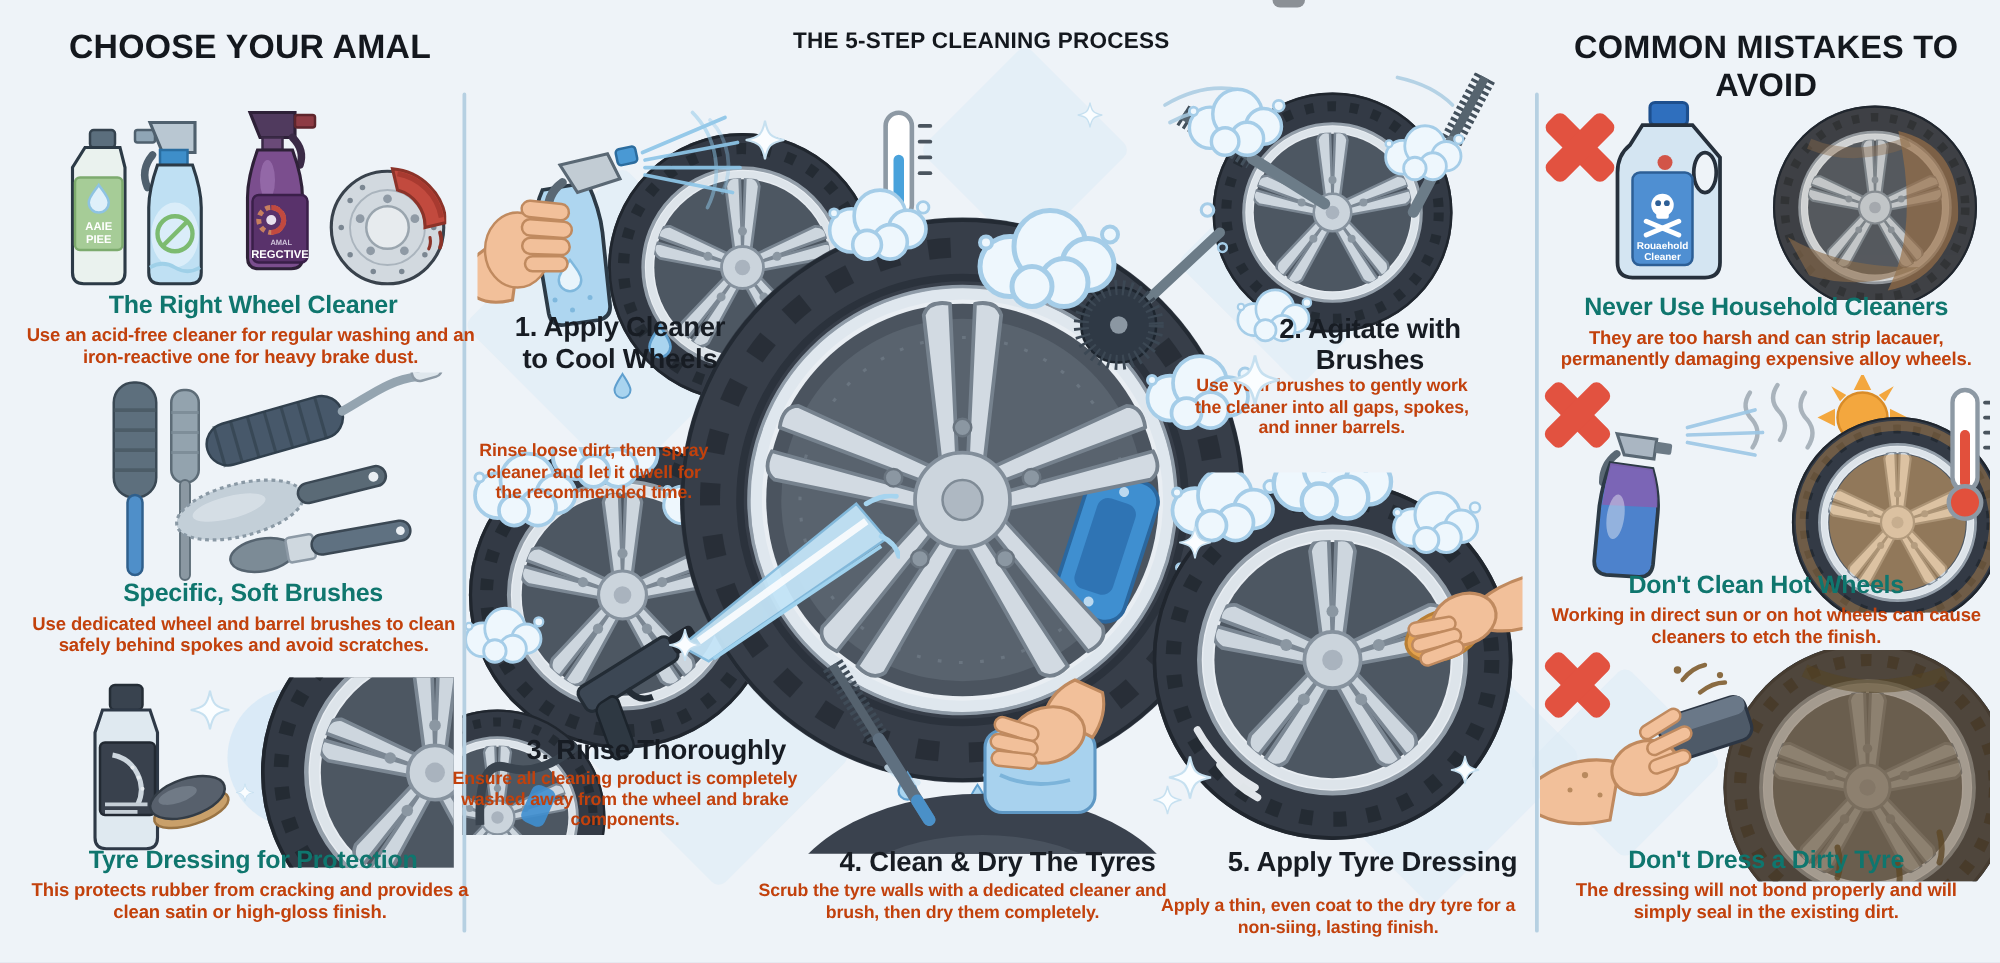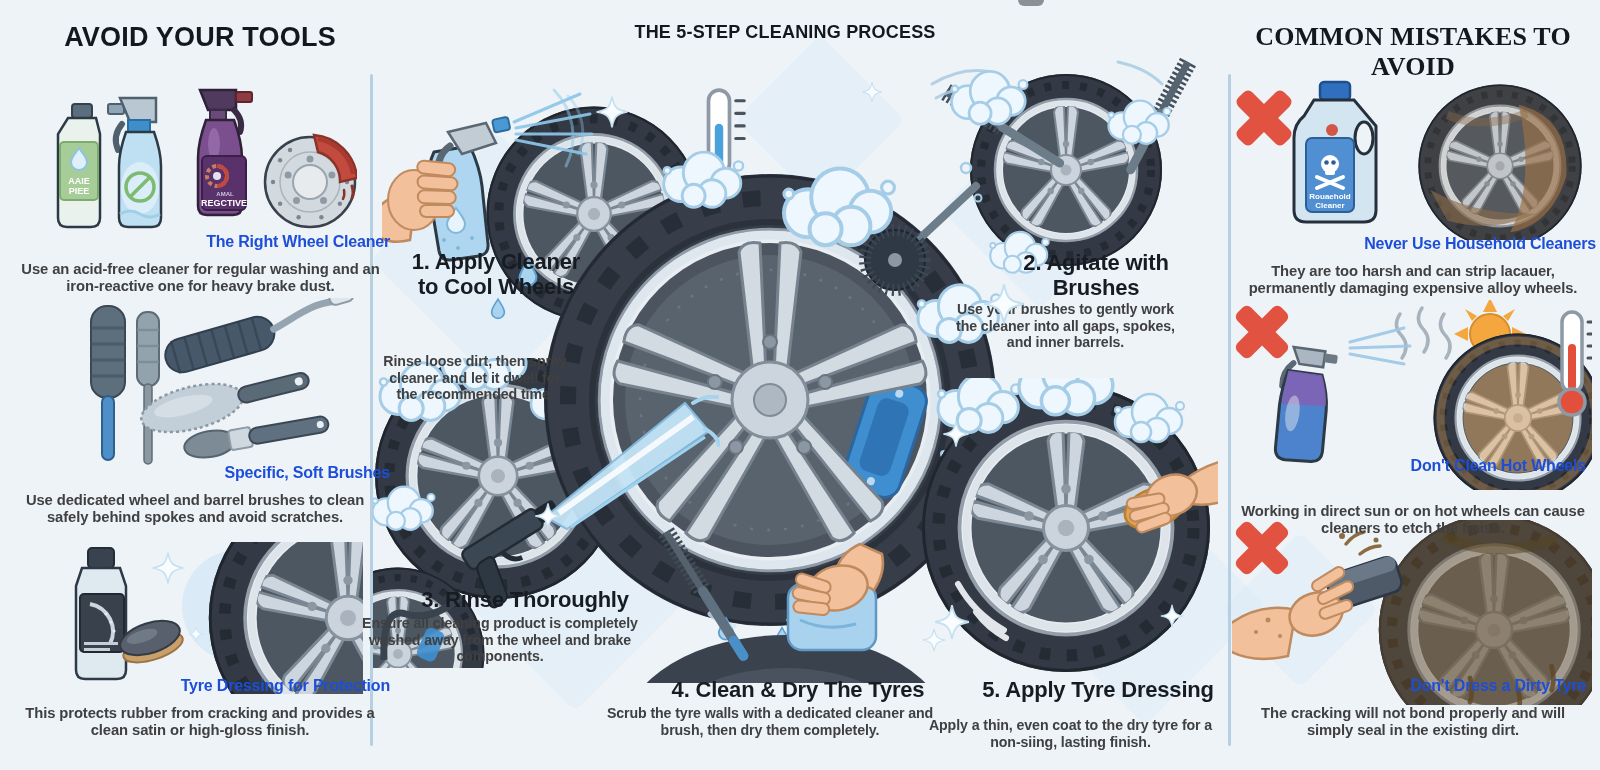--- a/index.html
+++ b/index.html
@@ -3,23 +3,23 @@
 <meta charset="utf-8">
 <style>
   html,body{margin:0;padding:0;background:#dde4ec;}
   .canvas{position:relative;width:1600px;height:770px;overflow:hidden;
           background:#eef3f8;font-family:"Liberation Sans",sans-serif;color:#14181e;}
   .abs{position:absolute;}
   .bg-diamond{position:absolute;background:#dcebf6;transform:rotate(45deg);opacity:.55;border-radius:8px;}
   .divider{position:absolute;width:3px;background:#b6d0e2;border-radius:2px;}
   .t-col{position:absolute;text-align:center;font-weight:700;color:#14181e;letter-spacing:.2px;}
   .h1{font-size:27px;}
-  .h-item{position:absolute;text-align:right;font-weight:700;font-size:16px;color:#1d4ed8;letter-spacing:-.2px;}
+  .h-item{position:absolute;text-align:center;font-weight:700;font-size:20px;color:#0f766e;letter-spacing:-.2px;}
   .h-step{position:absolute;text-align:center;font-weight:700;font-size:22px;color:#171c23;letter-spacing:-.2px;line-height:1.14;margin-left:28px;}
-  .body-txt{position:absolute;text-align:center;font-weight:700;font-size:14.8px;line-height:1.17;color:#404040;letter-spacing:-.1px;}
+  .body-txt{position:absolute;text-align:center;font-weight:700;font-size:14.8px;line-height:1.17;color:#c2410c;letter-spacing:-.1px;}
   .smudge{position:absolute;background:#6a6f76;border-radius:0 0 8px 8px;opacity:.75;}
   svg{display:block;}
   svg text{font-family:"Liberation Sans",sans-serif;font-weight:700;}
 </style>
 </head>
 <body>
 
 <div class="canvas">
 
   <svg width="0" height="0" style="position:absolute" aria-hidden="true">
@@ -599,23 +599,23 @@
         <circle cx="-34" cy="22" r="2.5" fill="#b98a5e"></circle>
           <circle cx="-46" cy="34" r="2" fill="#b98a5e"></circle>
           <circle cx="-22" cy="38" r="2" fill="#b98a5e"></circle>
       </g>
     </g>
   </svg>
 
   <div class="divider" style="left:370px;top:74px;height:672px;"></div>
   <div class="divider" style="left:1228px;top:74px;height:672px;"></div>
 
-  <div class="t-col h1" style="left:15px;top:22px;width:370px;">AVOID YOUR TOOLS</div>
+  <div class="t-col h1" style="left:15px;top:22px;width:370px;">CHOOSE YOUR AMAL</div>
   <div class="t-col h1" style="left:470px;top:22px;width:630px;font-size:18px;">THE 5-STEP CLEANING PROCESS</div>
-  <div class="t-col h1" style="left:1232px;top:22px;width:362px;font-size:26px;font-family:Liberation Serif, serif;">COMMON MISTAKES TO AVOID</div>
+  <div class="t-col h1" style="left:1232px;top:22px;width:362px;font-size:26px;">COMMON MISTAKES TO AVOID</div>
 
   <div class="h-item" style="left:15px;top:233px;width:375px;">The Right Wheel Cleaner</div>
   <div class="body-txt" style="left:8px;top:261px;width:385px;">Use an acid-free cleaner for regular washing and an iron-reactive one for heavy brake dust.</div>
   <div class="h-item" style="left:15px;top:464px;width:375px;">Specific, Soft Brushes</div>
   <div class="body-txt" style="left:15px;top:492px;width:360px;">Use dedicated wheel and barrel brushes to clean safely behind spokes and avoid scratches.</div>
   <div class="h-item" style="left:15px;top:677px;width:375px;">Tyre Dressing for Protection</div>
   <div class="body-txt" style="left:25px;top:705px;width:350px;">This protects rubber from cracking and provides a clean satin or high-gloss finish.</div>
 
   <div class="h-step" style="left:382px;top:249px;width:172px;">1. Apply Cleaner to Cool Wheels</div>
   <div class="body-txt" style="left:380px;top:309px;width:190px;font-size:14.2px;margin-top:44px;">Rinse loose dirt, then spray cleaner and let it dwell for the recommended time.</div>
@@ -628,23 +628,23 @@
 
   <div class="h-step" style="left:610px;top:677px;width:320px;">4. Clean &amp; Dry The Tyres</div>
   <div class="body-txt" style="left:592px;top:705px;width:356px;font-size:14.2px;">Scrub the tyre walls with a dedicated cleaner and brush, then dry them completely.</div>
 
   <div class="h-step" style="left:920px;top:677px;width:300px;">5. Apply Tyre Dressing</div>
   <div class="body-txt" style="left:928px;top:705px;width:285px;font-size:14.2px;margin-top:12px;">Apply a thin, even coat to the dry tyre for a non-siing, lasting finish.</div>
 
   <div class="h-item" style="left:1230px;top:235px;width:366px;">Never Use Household Cleaners</div>
   <div class="body-txt" style="left:1230px;top:263px;width:366px;">They are too harsh and can strip lacauer, permanently damaging expensive alloy wheels.</div>
   <div class="h-item" style="left:1240px;top:457px;width:346px;">Don't Clean Hot Wheels</div>
-  <div class="body-txt" style="left:1238px;top:503px;width:350px;">Working in direct sun or on hot wheels can cause cleaners to etch the finish.</div>
+  <div class="body-txt" style="left:1238px;top:485px;width:350px;">Working in direct sun or on hot wheels can cause cleaners to etch the finish.</div>
   <div class="h-item" style="left:1240px;top:677px;width:346px;">Don't Dress a Dirty Tyre</div>
-  <div class="body-txt" style="left:1240px;top:705px;width:346px;">The cracking will not bond properly and will simply seal in the existing dirt.</div>
+  <div class="body-txt" style="left:1240px;top:705px;width:346px;">The dressing will not bond properly and will simply seal in the existing dirt.</div>
 
   <svg class="abs" style="left:0;top:0" width="1600" height="770" viewBox="0 0 1600 770" pointer-events="none">
     <use href="#spark" transform="translate(612,112) scale(1.1)"></use>
     <use href="#spark" transform="translate(548,516) scale(0.9)"></use>
     <use href="#spark" transform="translate(1004,304) scale(1.4)"></use>
     <use href="#spark" transform="translate(956,434) scale(0.9)"></use>
     <use href="#spark" transform="translate(934,640) scale(0.8)"></use>
     <use href="#spark" transform="translate(872,92) scale(0.7)"></use>
   </svg>
 

